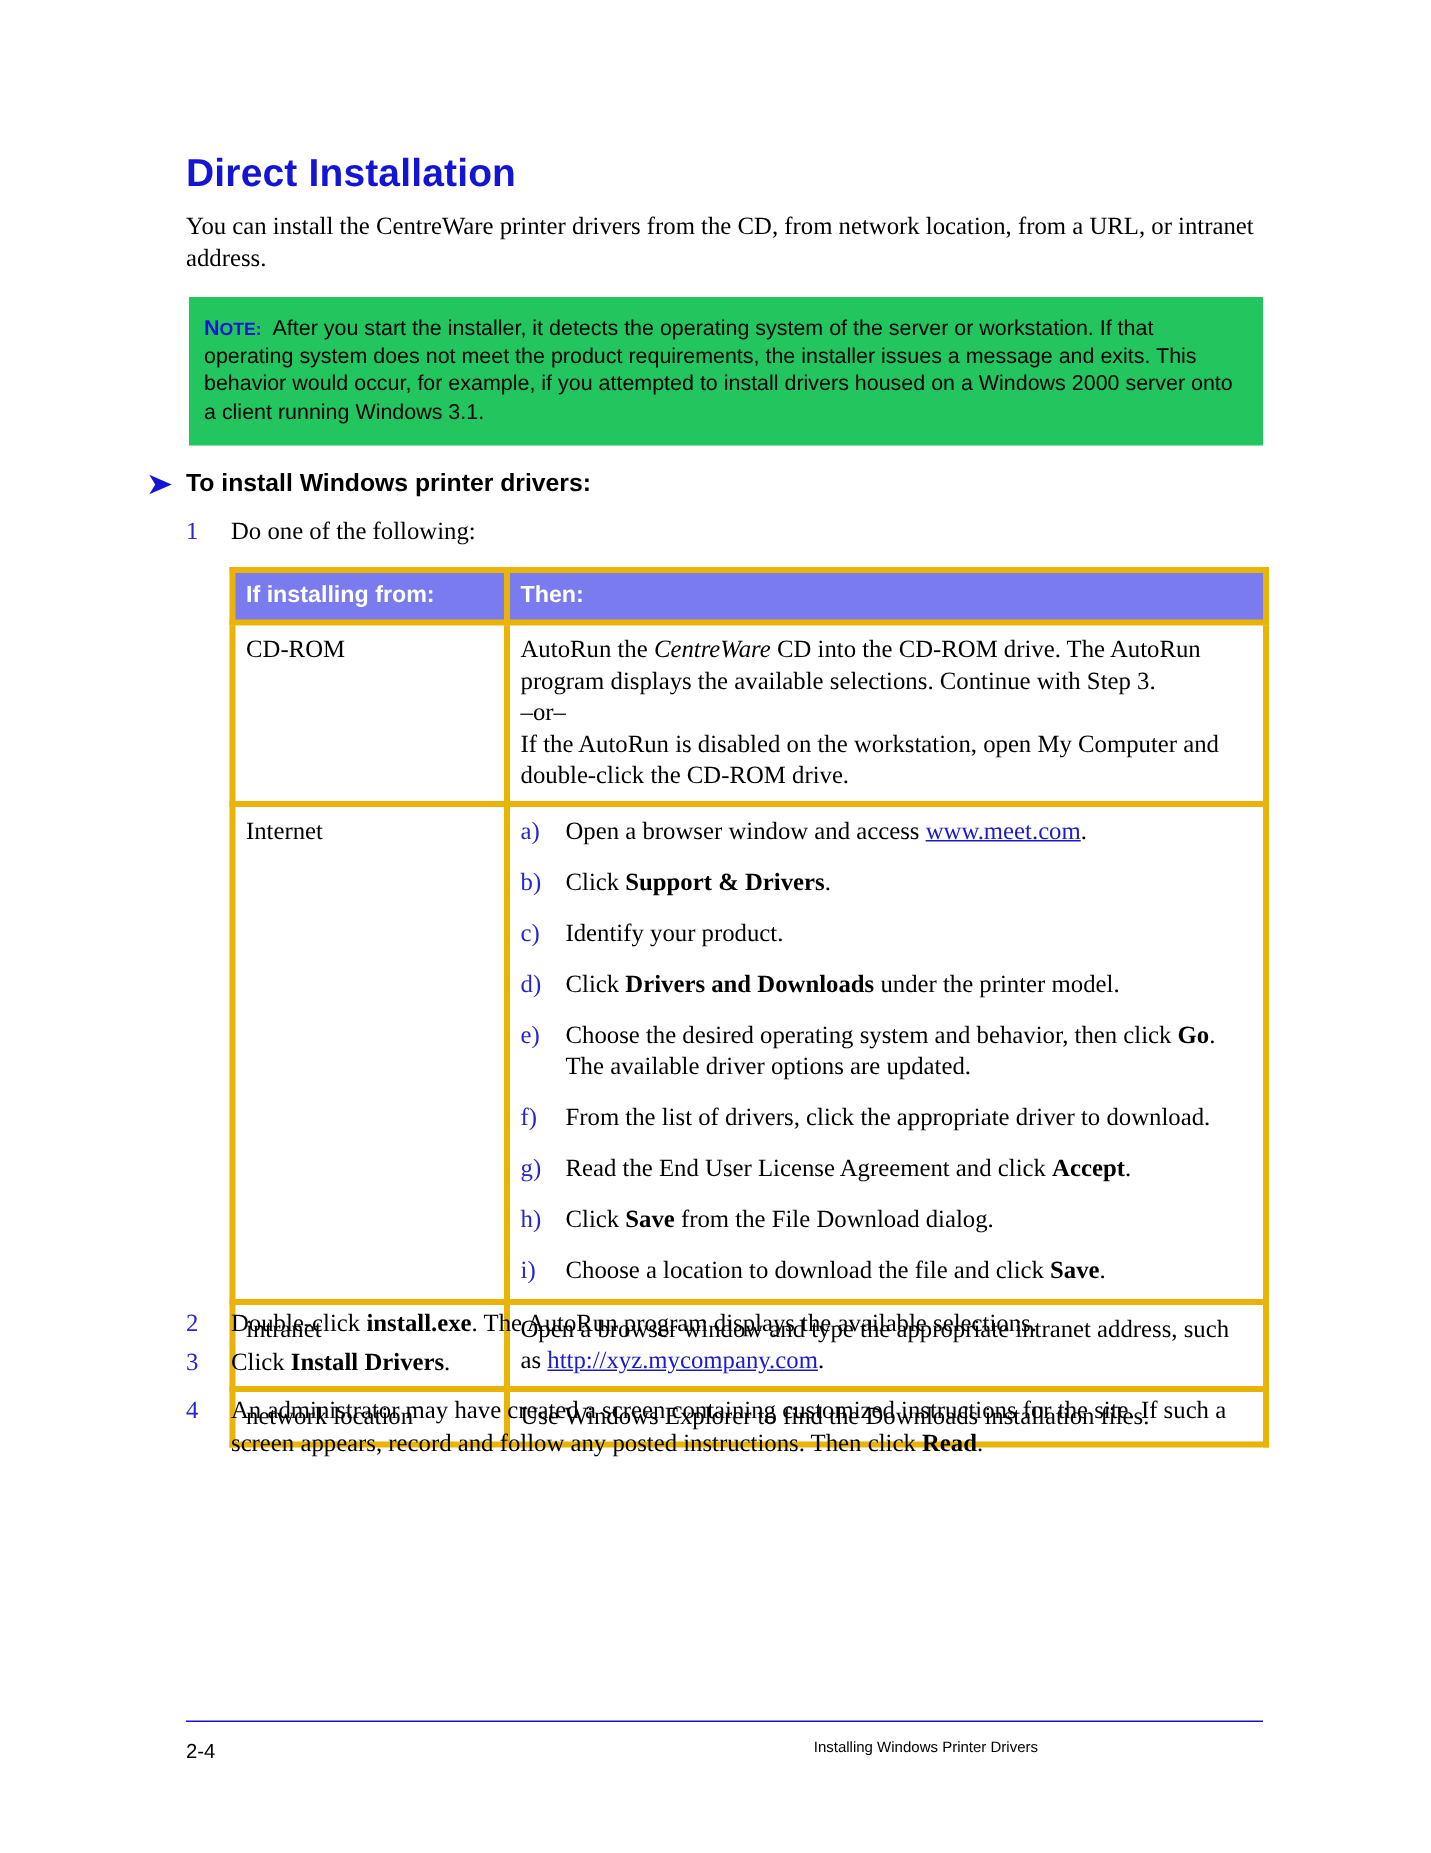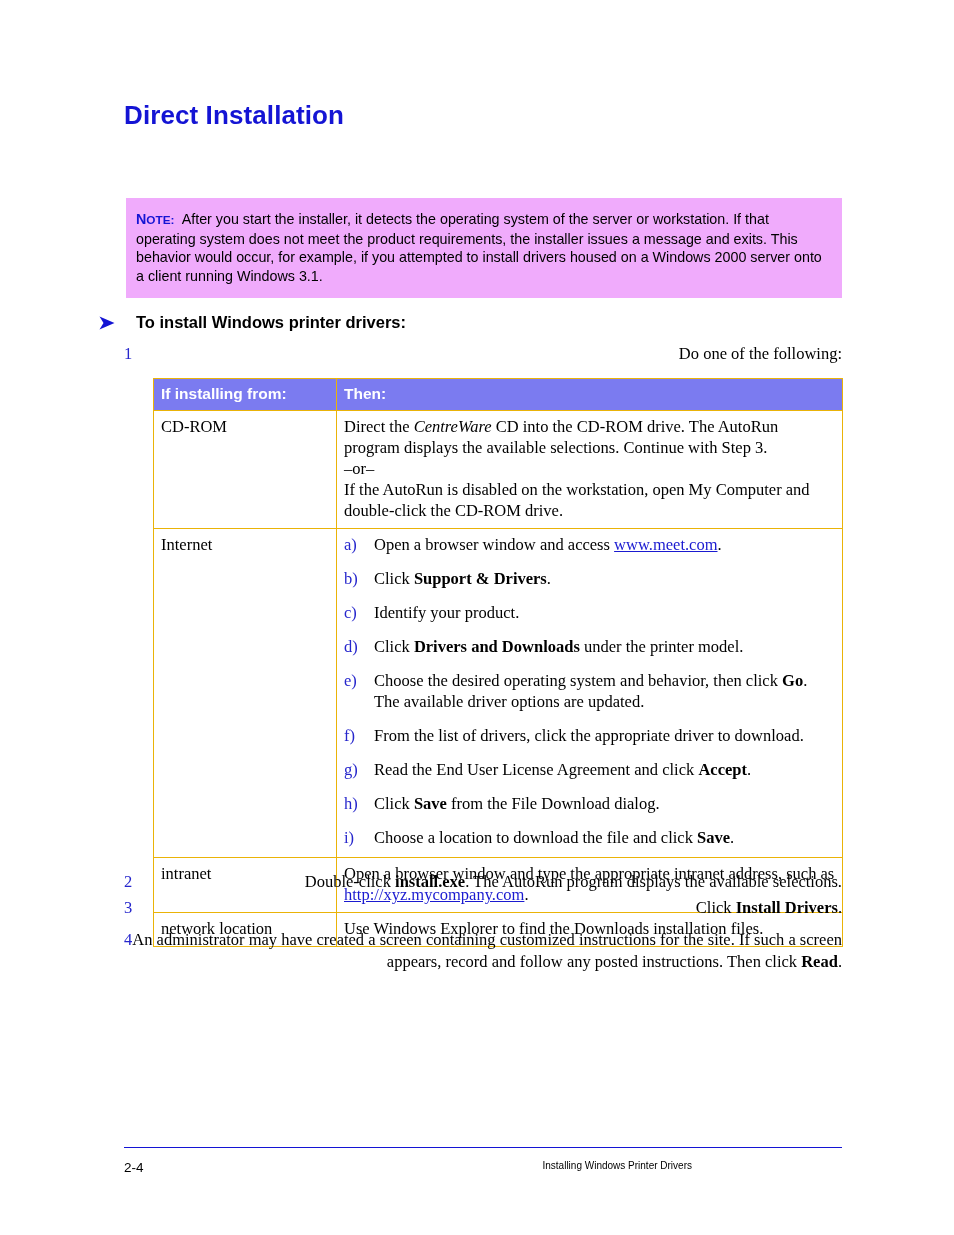--- a/index.html
+++ b/index.html
@@ -46,21 +46,21 @@
     line-height: 21px;
     text-align: left;
   }
 
   
   .note-box {
     position: absolute;
     left: 126px;
     top: 198px;
     width: 716px;
-    background: #f0abfc;
+    background: #22c55e;
     box-sizing: border-box;
     padding: 12px 10px 13px 10px;
   }
   .note-text {
     font-family: "Liberation Sans", sans-serif;
     font-size: 14.3px;
     line-height: 18.6px;
     color: #000000;
   }
   .note-label {
@@ -82,62 +82,62 @@
     width: 18px;
     height: 16px;
     flex: 0 0 auto;
     display: block;
   }
   .proc-head-label {
     font-family: "Liberation Sans", sans-serif;
     font-weight: bold;
     font-size: 16.5px;
     color: #000000;
-    margin-left: 20px;
+    margin-left: 8px;
     white-space: nowrap;
   }
 
   
   .step {
     position: absolute;
     left: 124px;
     width: 718px;
     font-size: 16.5px;
     line-height: 21.5px;
   }
   .step-num {
     position: absolute;
     left: 0;
     top: 0;
     width: 22px;
     text-align: left;
     color: #2626cc;
   }
   .step-body {
+    margin-left: 30px;
     display: block;
-    text-align: right;
   }
 
   #step1 { top: 343px; }
   #step2 { top: 871px; }
   #step3 { top: 897px; }
   #step4 { top: 929px; }
 
   
   .tbl {
     position: absolute;
     left: 153px;
     top: 378px;
     width: 689px;
     border-collapse: collapse;
     table-layout: fixed;
     font-size: 16.5px;
   }
   .tbl td, .tbl th {
-    border: 1px solid #eab308;
+    border: 4px solid #eab308;
     vertical-align: top;
     padding: 5px 7px 7px 7px;
     line-height: 21px;
     text-align: left;
   }
   .tbl th {
     background: #7b7bf0;
     color: #ffffff;
     font-family: "Liberation Sans", sans-serif;
     font-weight: bold;
@@ -203,20 +203,21 @@
     white-space: nowrap;
   }
 </style>
 </head>
 <body>
 
 <div class="page">
 
   <div class="h1">Direct Installation</div>
 
+  <div class="intro">You can install the CentreWare printer drivers from the CD, from network location, from a URL, or intranet address.</div>
 
   <div class="note-box">
     <div class="note-text"><span class="note-label"><span class="cap">N</span><span class="sc">OTE:</span></span>&nbsp; <span>After you start the installer, it detects the operating system of the server or workstation. If that operating system does not meet the product requirements, the installer issues a message and exits. This behavior would occur, for example, if you attempted to install drivers housed on a Windows 2000 server onto a client running Windows 3.1.</span></div>
   </div>
 
   <div class="proc-head">
     <svg class="arrow-ico" viewBox="0 0 18 16">
       <path d="M1.5 1.5 L16.5 8 L1.5 14.5 L5.5 8 Z" fill="#1414d4"></path>
     </svg>
     <span class="proc-head-label">To install Windows printer drivers:</span>
@@ -236,21 +237,21 @@
       <tr>
         <th>If installing from:</th>
         <th>Then:</th>
       </tr>
     </thead>
     <tbody>
 
       <tr>
         <td>CD-ROM</td>
         <td>
-          <p class="cell-p"><span>Direct the </span><span class="ital">CentreWare</span><span> CD into the CD-ROM drive. The AutoRun program displays the available selections. Continue with Step 3.</span></p>
+          <p class="cell-p"><span>AutoRun the </span><span class="ital">CentreWare</span><span> CD into the CD-ROM drive. The AutoRun program displays the available selections. Continue with Step 3.</span></p>
           <p class="cell-p">–or–</p>
           <p class="cell-p">If the AutoRun is disabled on the workstation, open My Computer and double-click the CD-ROM drive.</p>
         </td>
       </tr>
 
       <tr>
         <td>Internet</td>
         <td>
           <ul class="sub-list">
             <li><span class="sub-marker">a)</span><span>Open a browser window and access </span><a class="doclink" href="#">www.meet.com</a><span>.</span></li>

